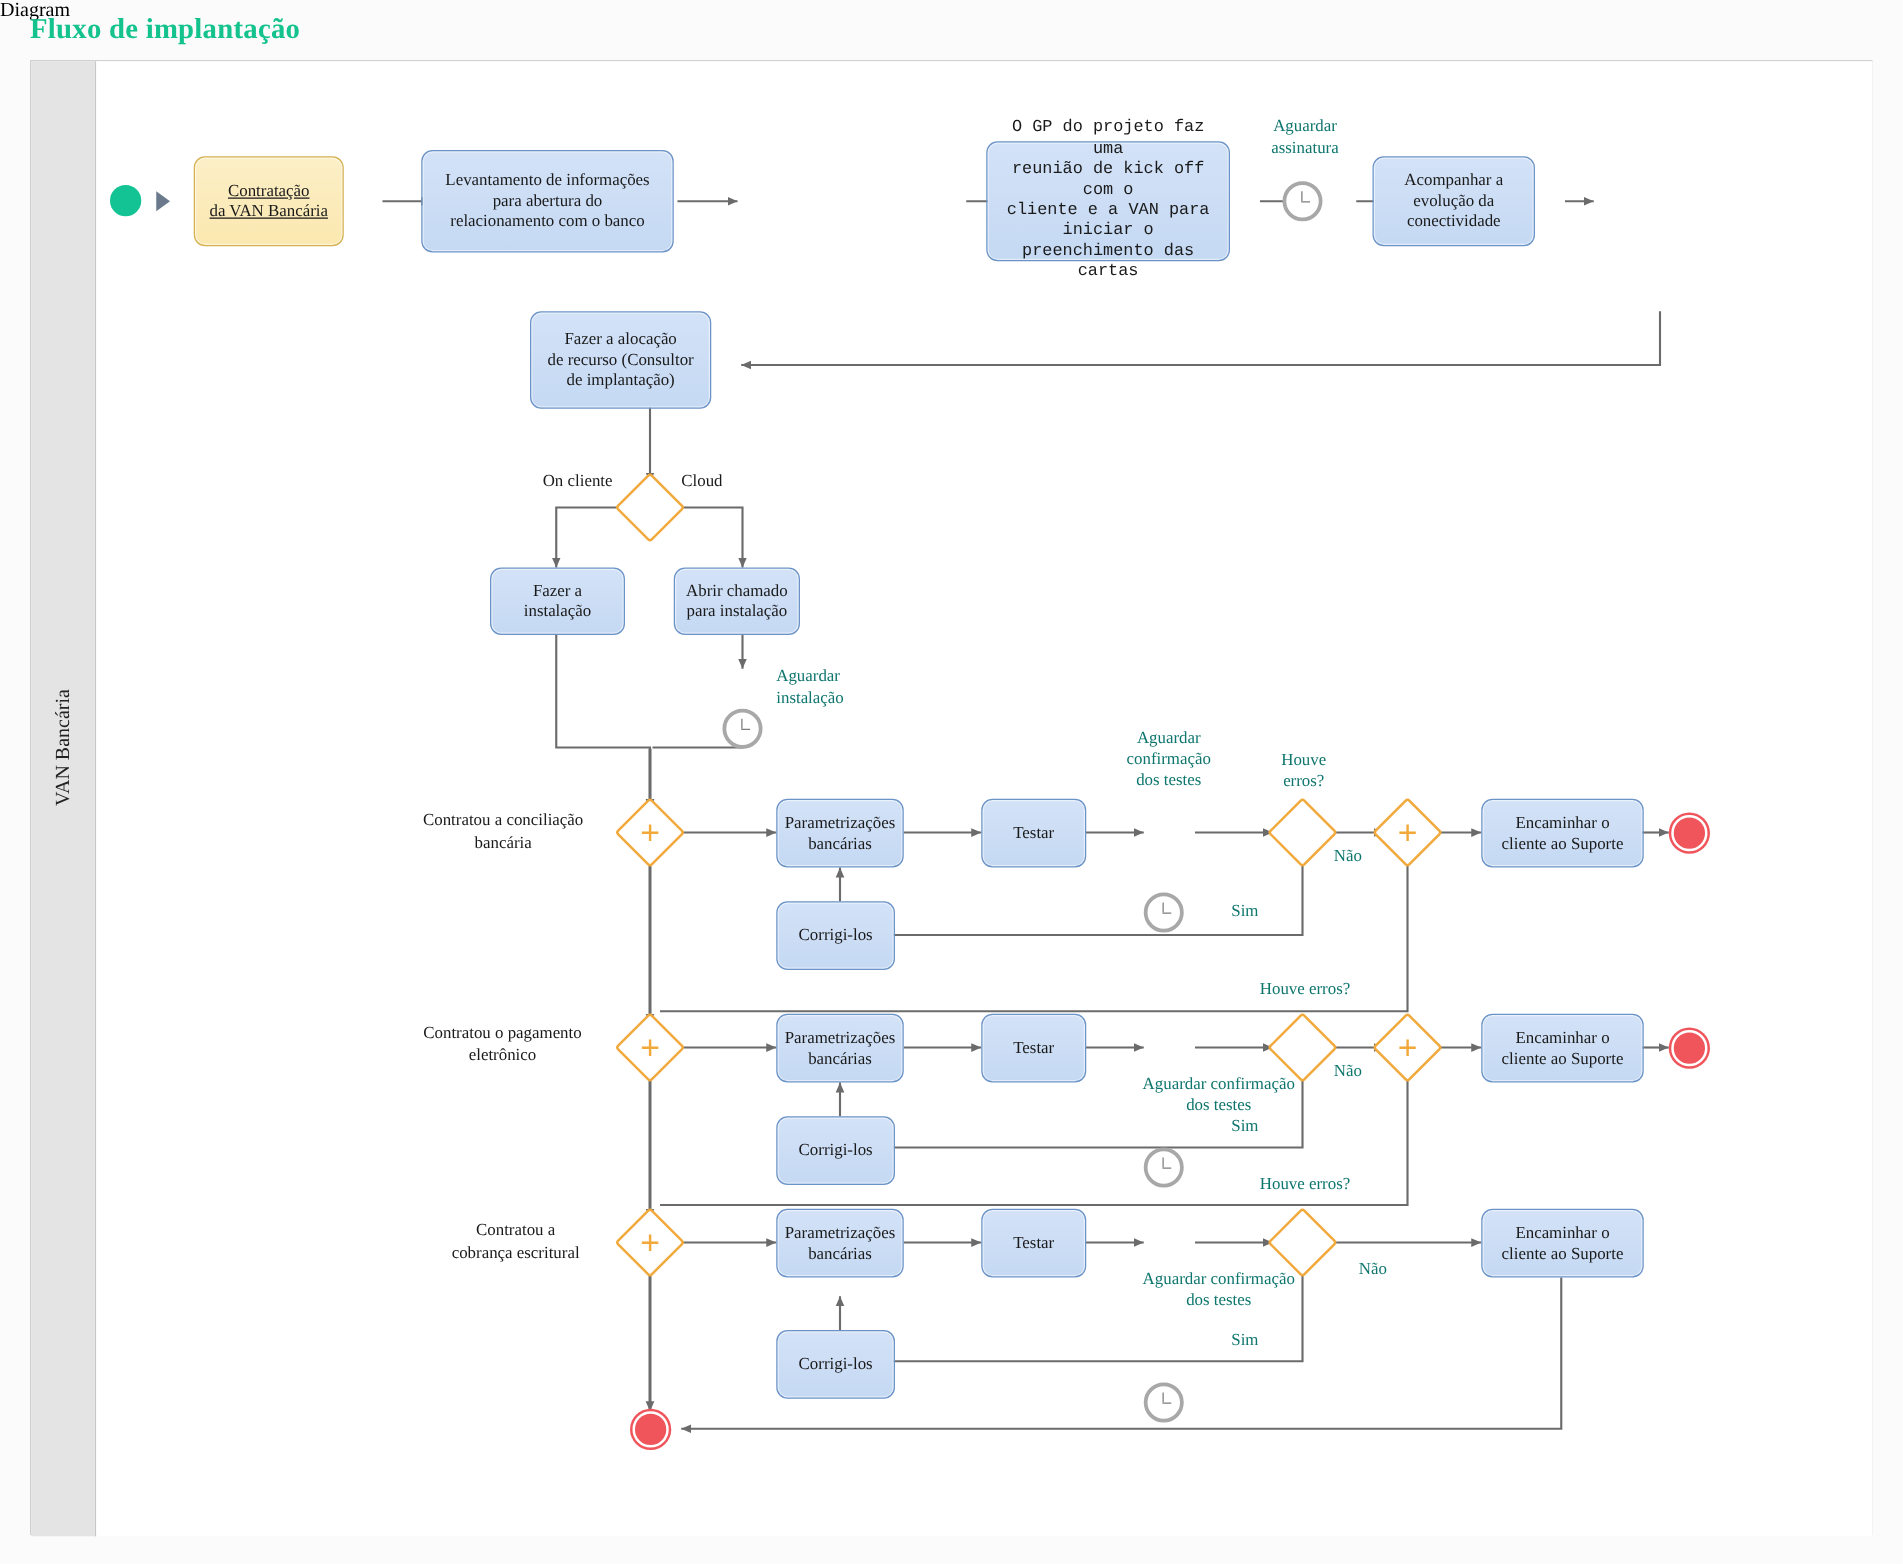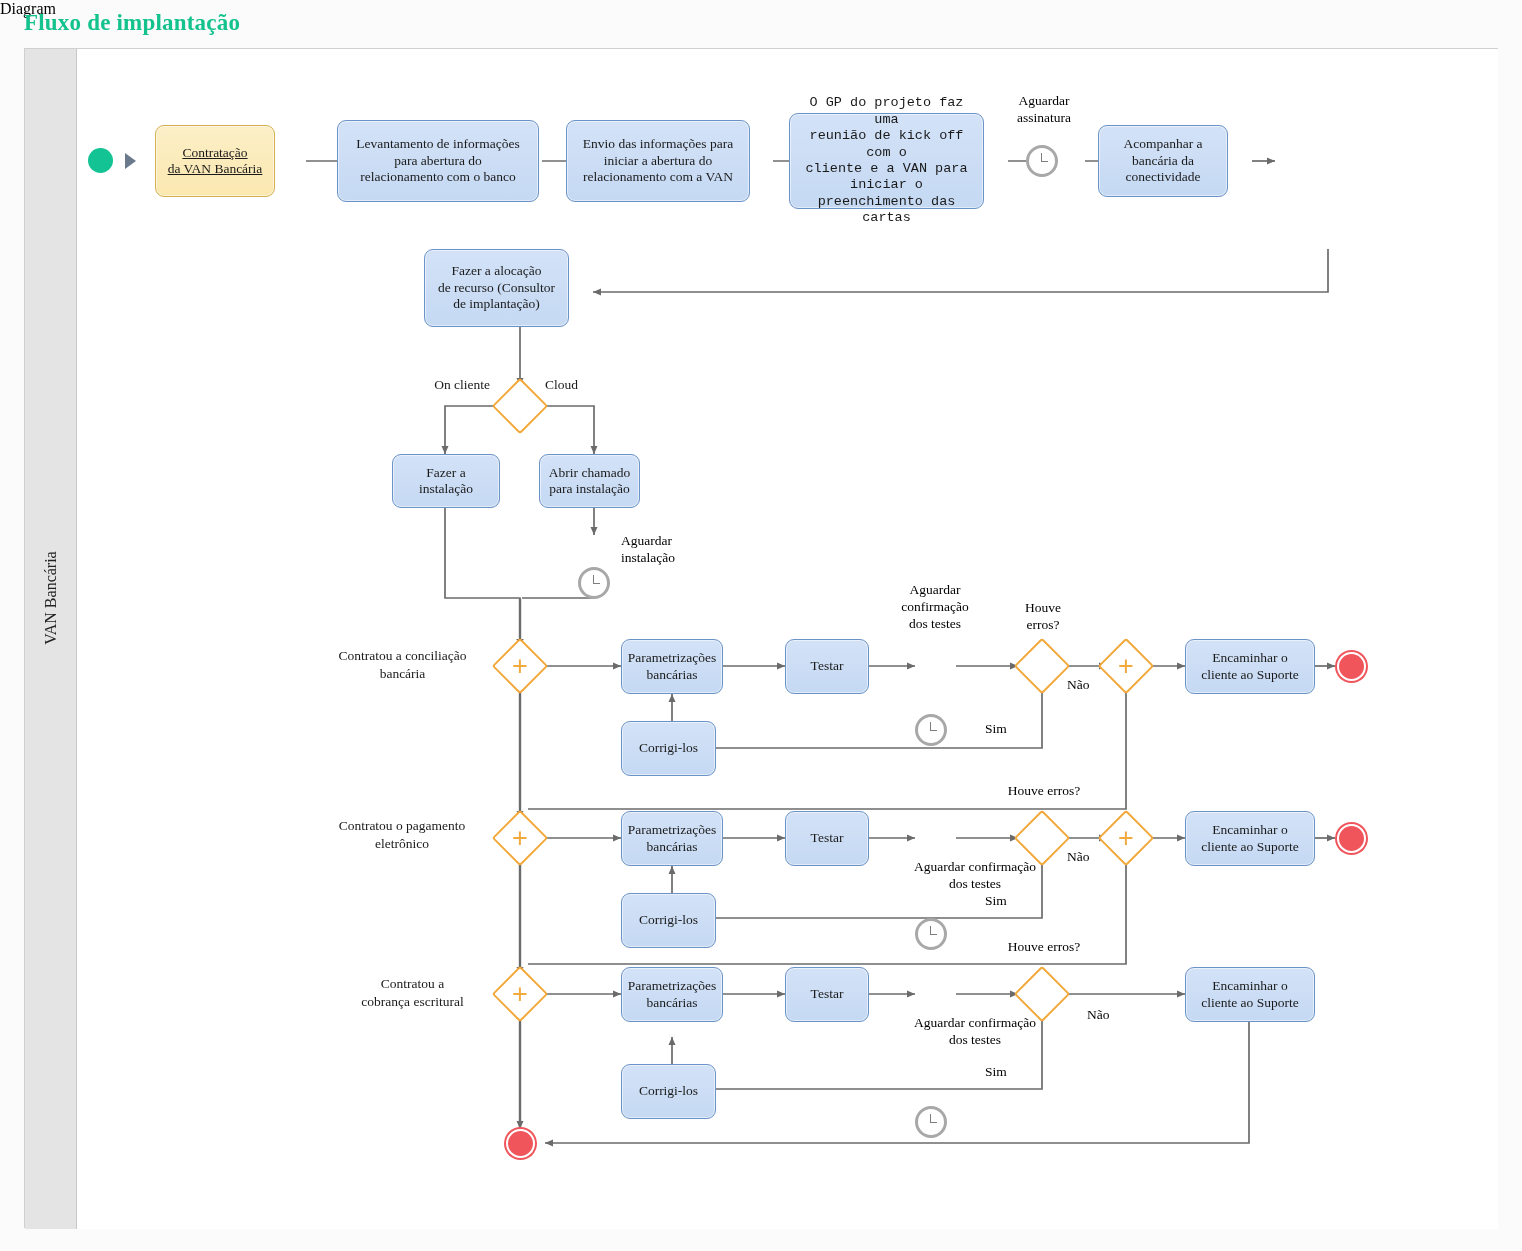--- a/index.html
+++ b/index.html
@@ -121,21 +121,21 @@
     width: 29px; height: 29px;
     border-radius: 50%;
     background: #f0555c;
     border: 2.5px solid #ffffff;
     box-shadow: 0 0 0 2px #f0555c;
   }
 
   .edge-label {
     position: absolute;
     font-size: 13.5px;
-    color: #000000;
+    color: #0f766e;
     white-space: pre;
     text-align: center;
     line-height: 1.25;
   }
   .branch-label {
     position: absolute;
     font-size: 13.5px;
     color: #1a1a1a;
     text-align: center;
     line-height: 1.3;
@@ -247,40 +247,35 @@
     <span style="white-space: pre-line;">Contratação
 da  VAN Bancária</span>
   </div>
 
   <div class="node task" style="left:312px; top:71px; width:202px; height:82px;">
     <span style="white-space: pre-line;">Levantamento de informações
 para abertura do
 relacionamento com o banco</span>
   </div>
 
-  <div class="node task" style="left:541px; top:71px; width:184px; height:82px;">
-    <span style="white-space: pre-line;">Envio das informações para
-iniciar a abertura do
-relacionamento com a VAN</span>
-  </div>
 
   <div class="node task" style="left:764px; top:64px; width:195px; height:96px;">
     <span style="white-space: pre-line; font-family: Liberation Mono, monospace;">O GP do projeto faz uma
 reunião de kick off com o
 cliente e a VAN para iniciar o
 preenchimento das cartas</span>
   </div>
 
   <div class="node timer" style="left:1001px; top:96px;"></div>
   <div class="edge-label" style="left: 960px; top: 44px; width: 118px; white-space: pre-line;">Aguardar
 assinatura</div>
 
   <div class="node task" style="left:1073px; top:76px; width:130px; height:72px;">
     <span style="white-space: pre-line;">Acompanhar a
-bancária da
+evolução da
 conectividade</span>
   </div>
 
 
   <div class="node task" style="left:399px; top:200px; width:145px; height:78px;">
     <span style="white-space: pre-line;">Fazer a alocação
 de recurso (Consultor
 de implantação)</span>
   </div>
 

